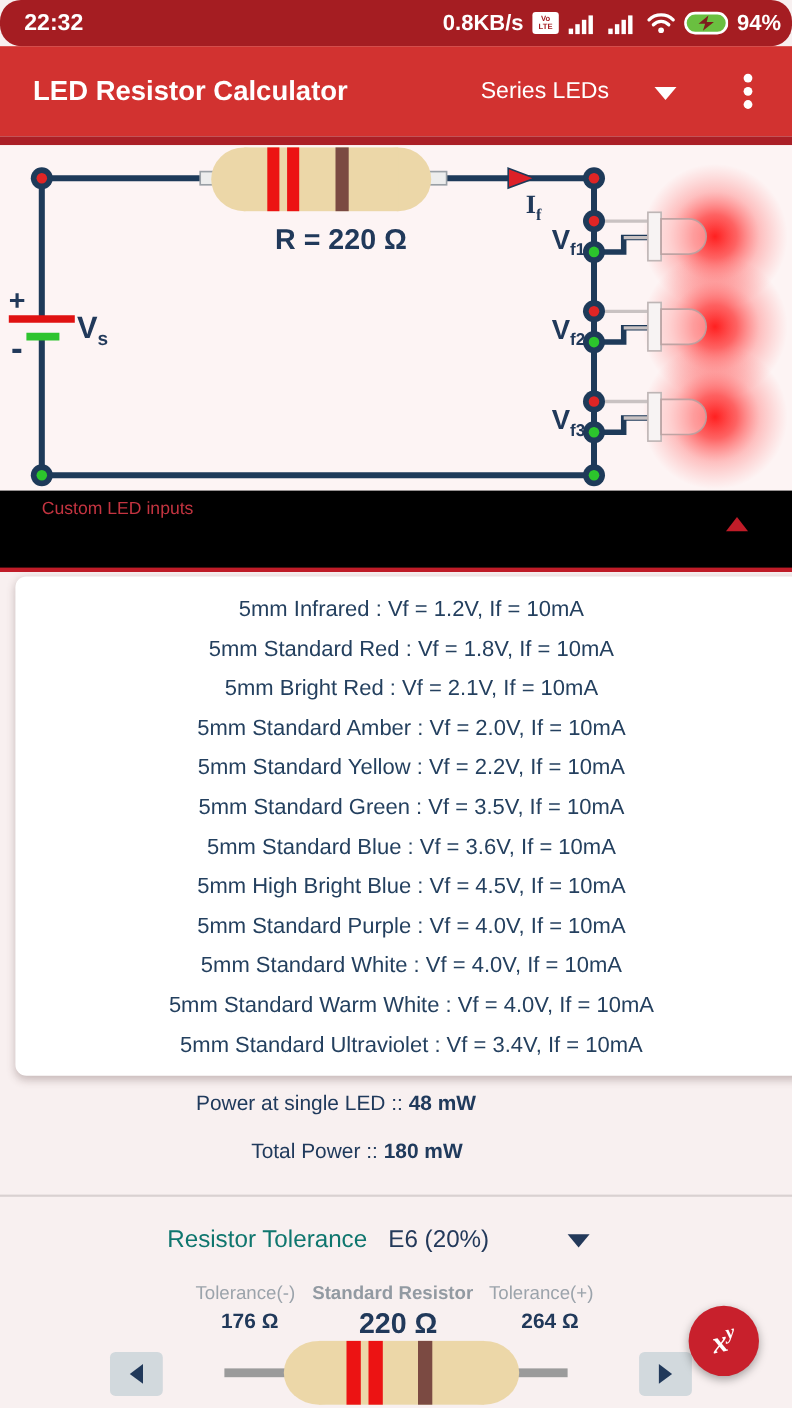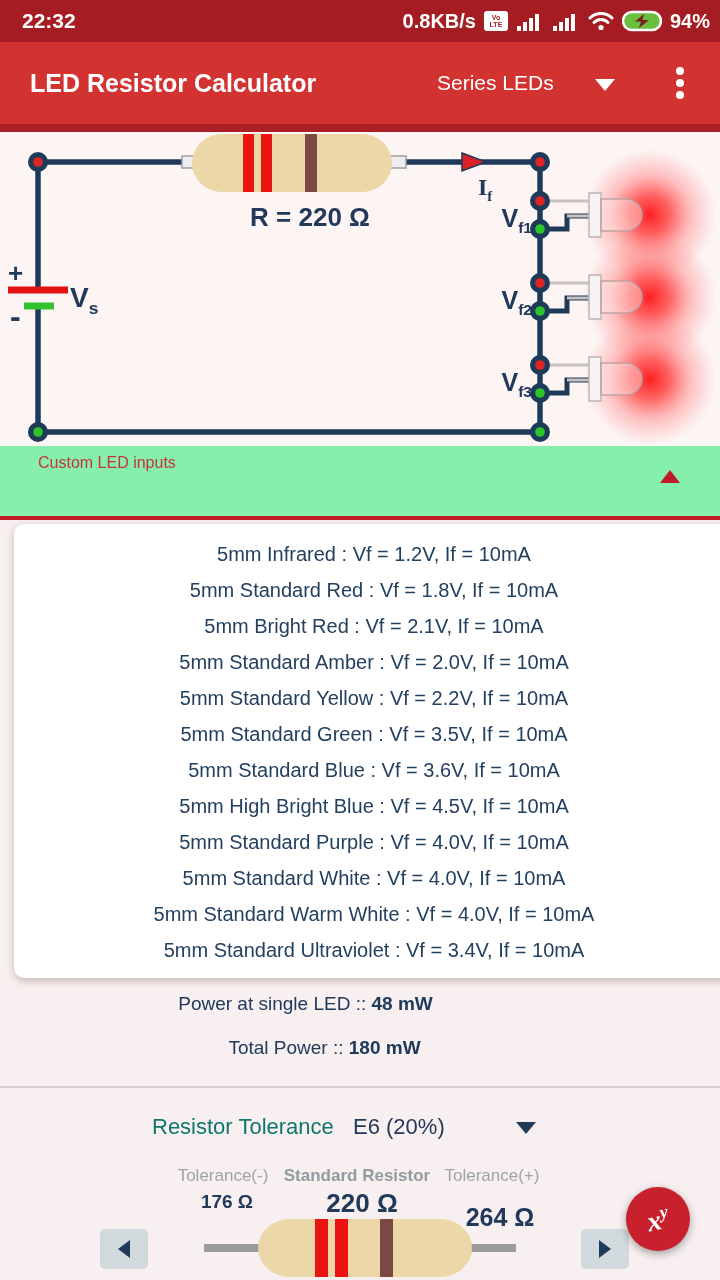--- a/index.html
+++ b/index.html
@@ -1,21 +1,21 @@
 <!DOCTYPE html>
 <html><head>
 <meta charset="utf-8">
 <style>
   html,body{margin:0;padding:0;}
   body{font-family:"Liberation Sans",sans-serif;background:#444;}
   .screen{position:relative;width:720px;height:1280px;overflow:hidden;background:#f8f0f0;margin:0 auto;}
 
   
   .status-bar{position:absolute;left:0;top:0;width:720px;height:42px;background:#a51d22;color:#fff;
-    display:flex;align-items:center;justify-content:space-between;box-sizing:border-box;padding:0 10px 0 22px;}
+    display:flex;align-items:center;justify-content:space-between;box-sizing:border-box;padding:0 10px 0 22px;border-radius:19px;}
   .status-time{font-size:21px;font-weight:bold;}
   .status-right{display:flex;align-items:center;gap:8px;}
   .status-speed{font-size:20px;font-weight:bold;}
   .volte-badge{width:24px;height:20px;background:#fff;border-radius:3px;color:#a51d22;
     display:flex;flex-direction:column;align-items:center;justify-content:center;line-height:1;}
   .volte-badge span{font-size:7px;font-weight:bold;}
   .battery-wrap{display:flex;align-items:center;gap:5px;}
   .status-pct{font-size:20px;font-weight:bold;}
 
   
@@ -39,21 +39,21 @@
   .lbl-if{left:478px;top:42px;font-size:24px;font-family:"Liberation Serif",serif;}
   .lbl-vf{width:80px;text-align:right;font-size:25px;}
   .lbl-vf1{left:452px;top:72px;}
   .lbl-vf2{left:452px;top:154px;}
   .lbl-vf3{left:452px;top:236px;}
   .lbl-vs{left:70px;top:150px;font-size:28px;}
   .lbl-plus{left:8px;top:126px;font-size:26px;}
   .lbl-minus{left:10px;top:166px;font-size:32px;}
 
   
-  .custom-panel{position:absolute;left:0;top:446px;width:720px;height:70px;background:#86efac;
+  .custom-panel{position:absolute;left:0;top:446px;width:720px;height:70px;background:#000000;
     border-bottom:4px solid #c01c28;box-sizing:content-box;}
   .custom-title{position:absolute;left:38px;top:8px;font-size:16px;color:#c43440;}
   .collapse-arrow{position:absolute;left:660px;top:24px;width:0;height:0;cursor:pointer;
     border-left:10px solid transparent;border-right:10px solid transparent;border-bottom:13px solid #c01c28;}
 
   
   .led-card{position:absolute;left:14px;top:524px;width:720px;height:454px;background:#fff;
     border-radius:10px;box-shadow:0 3px 8px rgba(90,60,60,.3);box-sizing:border-box;padding-top:12px;}
   .led-item{height:36px;line-height:36px;text-align:center;font-size:20px;color:#24405f;cursor:pointer;}
 
@@ -69,21 +69,21 @@
   .tol-selected{position:absolute;left:353px;top:1114px;font-size:22px;color:#23395a;cursor:pointer;}
   .caret-down-navy{position:absolute;left:516px;top:1122px;width:0;height:0;cursor:pointer;
     border-left:10px solid transparent;border-right:10px solid transparent;border-top:12px solid #23395a;}
   .tol-head{position:absolute;top:1166px;font-size:17px;color:#9ba3ab;transform:translateX(-50%);white-space:nowrap;}
   .tol-head-minus{left:223px;}
   .tol-head-std{left:357px;font-weight:bold;color:#929aa2;}
   .tol-head-plus{left:492px;}
   .tol-val{position:absolute;font-weight:bold;color:#21395a;transform:translateX(-50%);white-space:nowrap;}
   .tol-val-minus{left:227px;top:1191px;font-size:19px;}
   .tol-val-std{left:362px;top:1188px;font-size:26px;}
-  .tol-val-plus{left:500px;top:1191px;font-size:25px;margin-top:12px;}
+  .tol-val-plus{left:500px;top:1191px;font-size:19px;}
 
   
   .nav-btn{position:absolute;top:1229px;width:48px;height:40px;background:#d2d9dd;border-radius:5px;
     display:flex;align-items:center;justify-content:center;cursor:pointer;}
   .nav-btn-left{left:100px;}
   .nav-btn-right{left:581px;}
   .tri-left{width:0;height:0;border-top:9px solid transparent;border-bottom:9px solid transparent;
     border-right:12px solid #21395a;}
   .tri-right{width:0;height:0;border-top:9px solid transparent;border-bottom:9px solid transparent;
     border-left:12px solid #21395a;}

